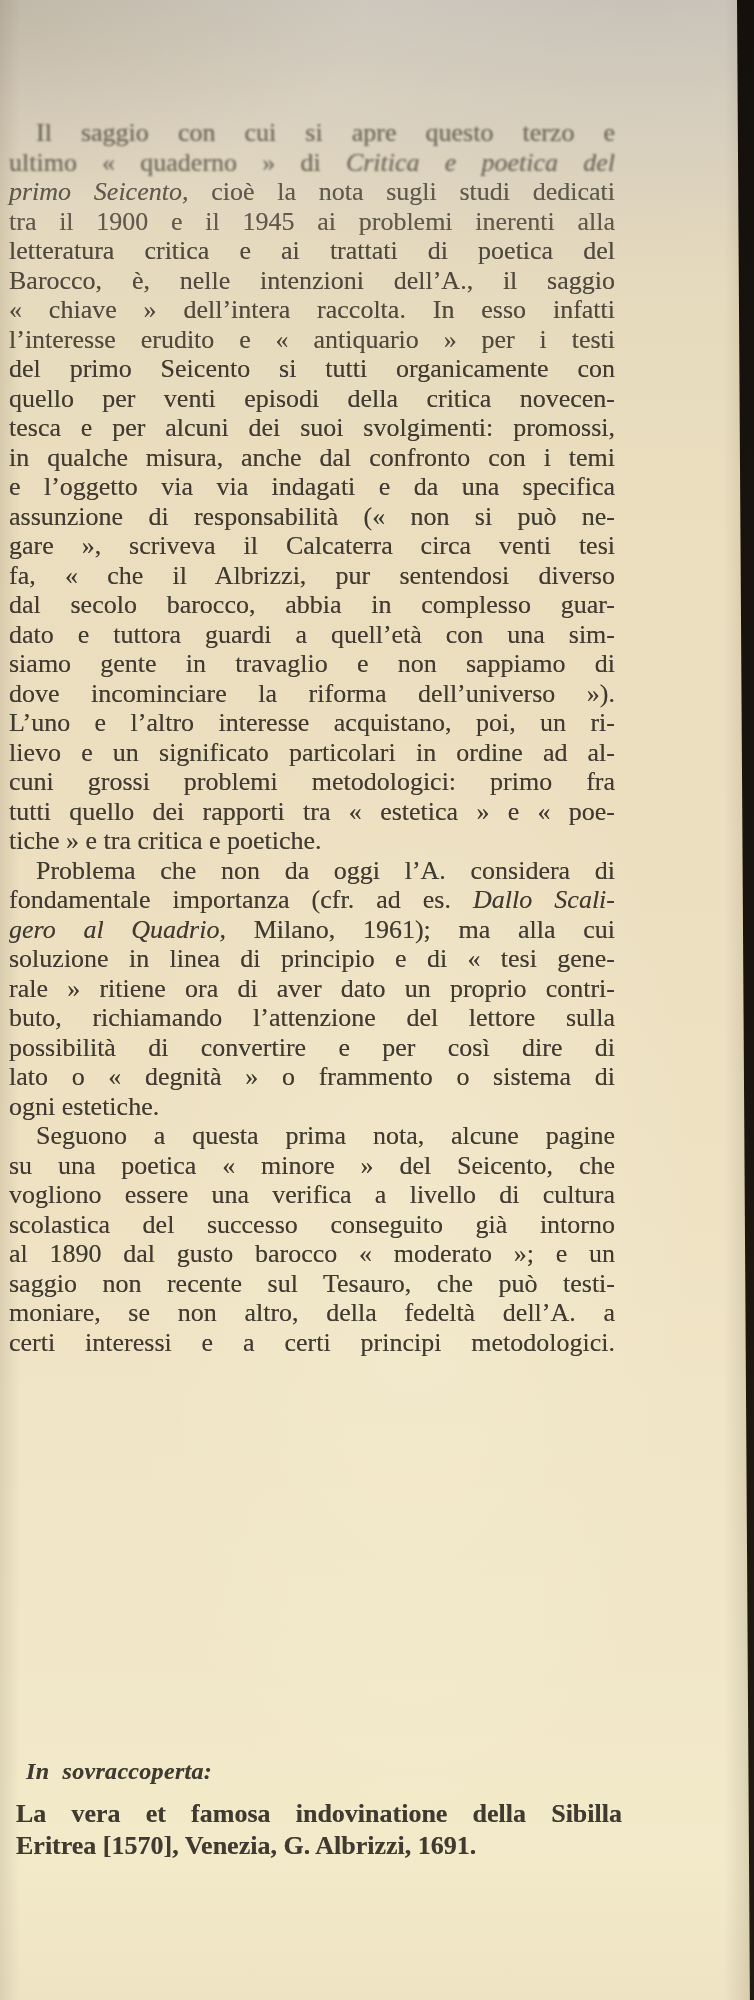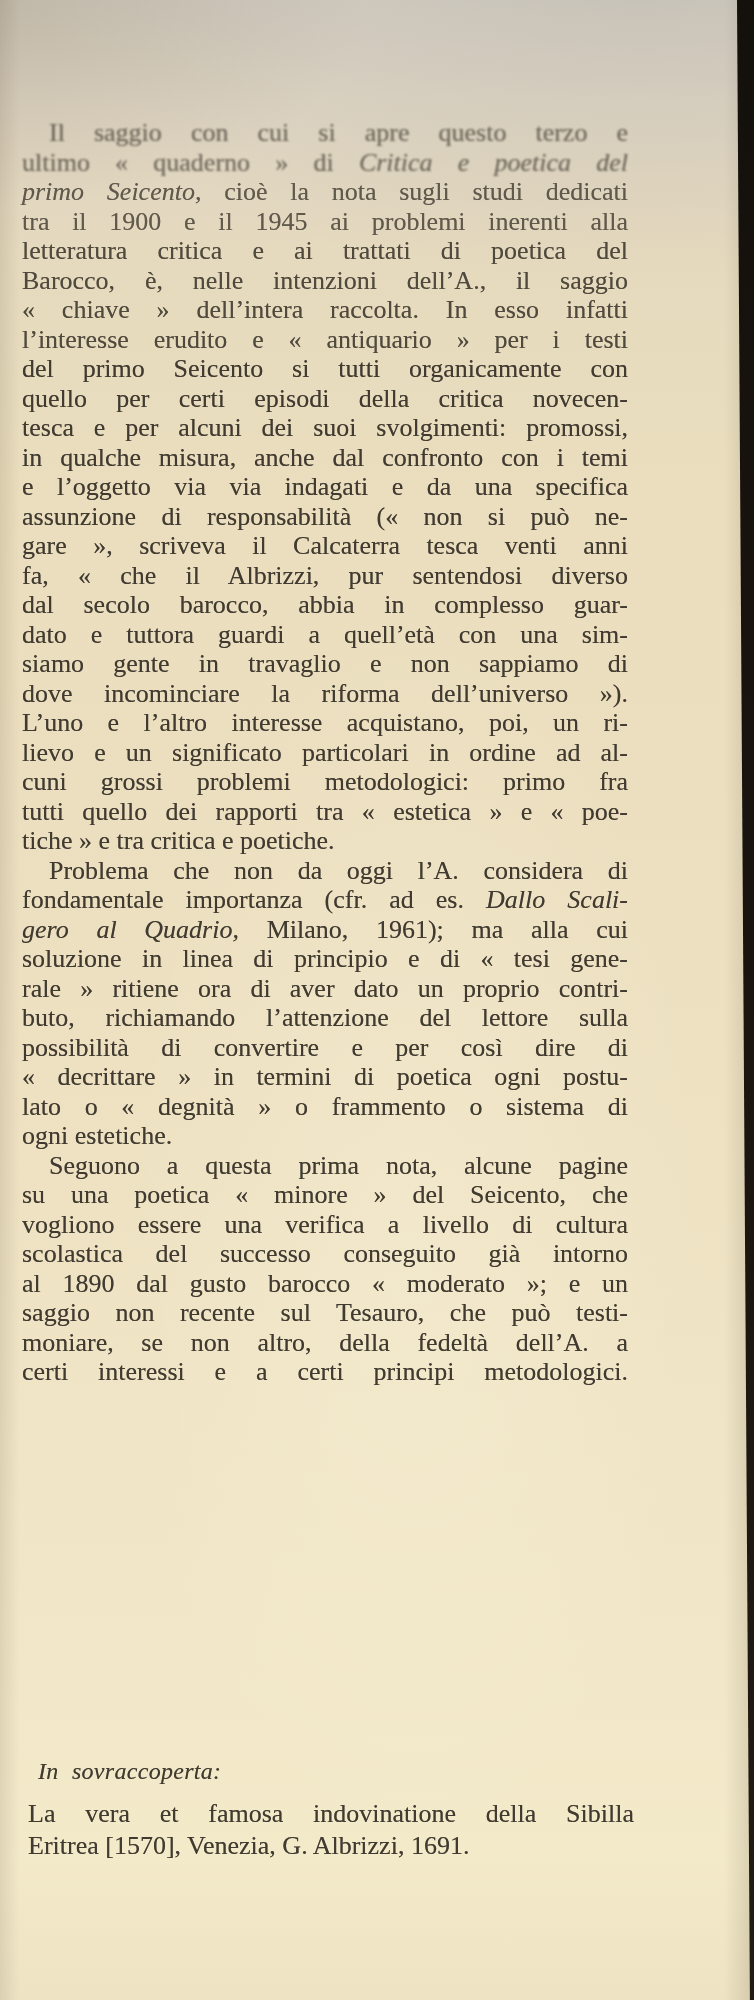--- a/index.html
+++ b/index.html
@@ -16,39 +16,39 @@
       linear-gradient(90deg, rgba(110,95,70,.15) 0px, rgba(110,95,70,0) 20px),
       linear-gradient(270deg, rgba(100,88,66,.20) 0px, rgba(100,88,66,0) 30px),
       linear-gradient(180deg,#d2ccc0 0%,#dcd3c2 5%,#e6dabe 13%,#eadebe 25%,#ecdfc0 40%,#eee2c3 60%,#f1e7c8 80%,#f3eaca 93%,#eee4c4 100%);
   }
   .edge-strip{
     position:absolute;top:0;right:0;width:17px;height:2000px;
     background:linear-gradient(180deg,#14100c 0%,#1b1510 55%,#221b14 100%);
     clip-path:polygon(0 0,100% 0,100% 100%,76% 100%);
   }
   .textblock{
-    position:absolute;left:22px;top:118px;width:606px;
+    position:absolute;left:9px;top:118px;width:606px;
     font-size:26px;line-height:29.5px;
   }
   .line{
     text-align:justify;
     text-align-last:justify;
     white-space:normal;
     text-shadow:0 0 .5px rgba(64,58,48,.55);
   }
   .line.noju{text-align-last:left;}
   .line.indent{text-indent:27px;}
   .it{font-style:italic;}
   
   .textblock .line:nth-child(-n+2){filter:blur(1px);opacity:.72;}
   .textblock .line:nth-child(n+3):nth-child(-n+4){filter:blur(.7px);opacity:.8;}
   .textblock .line:nth-child(n+5):nth-child(-n+8){filter:blur(.35px);opacity:.9;}
   .colophon{
-    position:absolute;left:28px;top:1756px;width:606px;
-    font-size:26px;line-height:32px;
+    position:absolute;left:16px;top:1756px;width:606px;
+    font-size:26px;line-height:32px;font-weight:bold;
   }
   .colophon-label{
     font-style:italic;
     font-size:24px;line-height:30px;
     padding-left:10px;
     word-spacing:7px;letter-spacing:.3px;
     margin-bottom:12px;
     text-shadow:0 0 .5px rgba(64,58,48,.55);
   }
 </style>
@@ -59,44 +59,43 @@
   <div class="textblock">
       <div class="line indent"><span>Il saggio con cui si apre questo terzo e</span></div>
       <div class="line"><span>ultimo « quaderno » di </span><span class="it">Critica e poetica del</span></div>
       <div class="line"><span class="it">primo Seicento,</span><span> cioè la nota sugli studi dedicati</span></div>
       <div class="line"><span>tra il 1900 e il 1945 ai problemi inerenti alla</span></div>
       <div class="line"><span>letteratura critica e ai trattati di poetica del</span></div>
       <div class="line"><span>Barocco, è, nelle intenzioni dell’A., il saggio</span></div>
       <div class="line"><span>« chiave » dell’intera raccolta. In esso infatti</span></div>
       <div class="line"><span>l’interesse erudito e « antiquario » per i testi</span></div>
       <div class="line"><span>del primo Seicento si tutti organicamente con</span></div>
-      <div class="line"><span>quello per certi episodi della critica novecen-</span></div>
+      <div class="line"><span>quello per venti episodi della critica novecen-</span></div>
       <div class="line"><span>tesca e per alcuni dei suoi svolgimenti: promossi,</span></div>
       <div class="line"><span>in qualche misura, anche dal confronto con i temi</span></div>
       <div class="line"><span>e l’oggetto via via indagati e da una specifica</span></div>
       <div class="line"><span>assunzione di responsabilità (« non si può ne-</span></div>
-      <div class="line"><span>gare », scriveva il Calcaterra tesca venti anni</span></div>
+      <div class="line"><span>gare », scriveva il Calcaterra circa venti tesi</span></div>
       <div class="line"><span>fa, « che il Albrizzi, pur sentendosi diverso</span></div>
       <div class="line"><span>dal secolo barocco, abbia in complesso guar-</span></div>
       <div class="line"><span>dato e tuttora guardi a quell’età con una sim-</span></div>
       <div class="line"><span>siamo gente in travaglio e non sappiamo di</span></div>
       <div class="line"><span>dove incominciare la riforma dell’universo »).</span></div>
       <div class="line"><span>L’uno e l’altro interesse acquistano, poi, un ri-</span></div>
       <div class="line"><span>lievo e un significato particolari in ordine ad al-</span></div>
       <div class="line"><span>cuni grossi problemi metodologici: primo fra</span></div>
       <div class="line"><span>tutti quello dei rapporti tra « estetica » e « poe-</span></div>
       <div class="line noju"><span>tiche » e tra critica e poetiche.</span></div>
       <div class="line indent"><span>Problema che non da oggi l’A. considera di</span></div>
       <div class="line"><span>fondamentale importanza (cfr. ad es. </span><span class="it">Dallo Scali-</span></div>
       <div class="line"><span class="it">gero al Quadrio,</span><span> Milano, 1961); ma alla cui</span></div>
       <div class="line"><span>soluzione in linea di principio e di « tesi gene-</span></div>
       <div class="line"><span>rale » ritiene ora di aver dato un proprio contri-</span></div>
       <div class="line"><span>buto, richiamando l’attenzione del lettore sulla</span></div>
       <div class="line"><span>possibilità di convertire e per così dire di</span></div>
-      <div class="line"><span>« decrittare » in termini di poetica ogni postu-</span></div>
       <div class="line"><span>lato o « degnità » o frammento o sistema di</span></div>
       <div class="line noju"><span>ogni estetiche.</span></div>
       <div class="line indent"><span>Seguono a questa prima nota, alcune pagine</span></div>
       <div class="line"><span>su una poetica « minore » del Seicento, che</span></div>
       <div class="line"><span>vogliono essere una verifica a livello di cultura</span></div>
       <div class="line"><span>scolastica del successo conseguito già intorno</span></div>
       <div class="line"><span>al 1890 dal gusto barocco « moderato »; e un</span></div>
       <div class="line"><span>saggio non recente sul Tesauro, che può testi-</span></div>
       <div class="line"><span>moniare, se non altro, della fedeltà dell’A. a</span></div>
       <div class="line"><span>certi interessi e a certi principi metodologici.</span></div>

